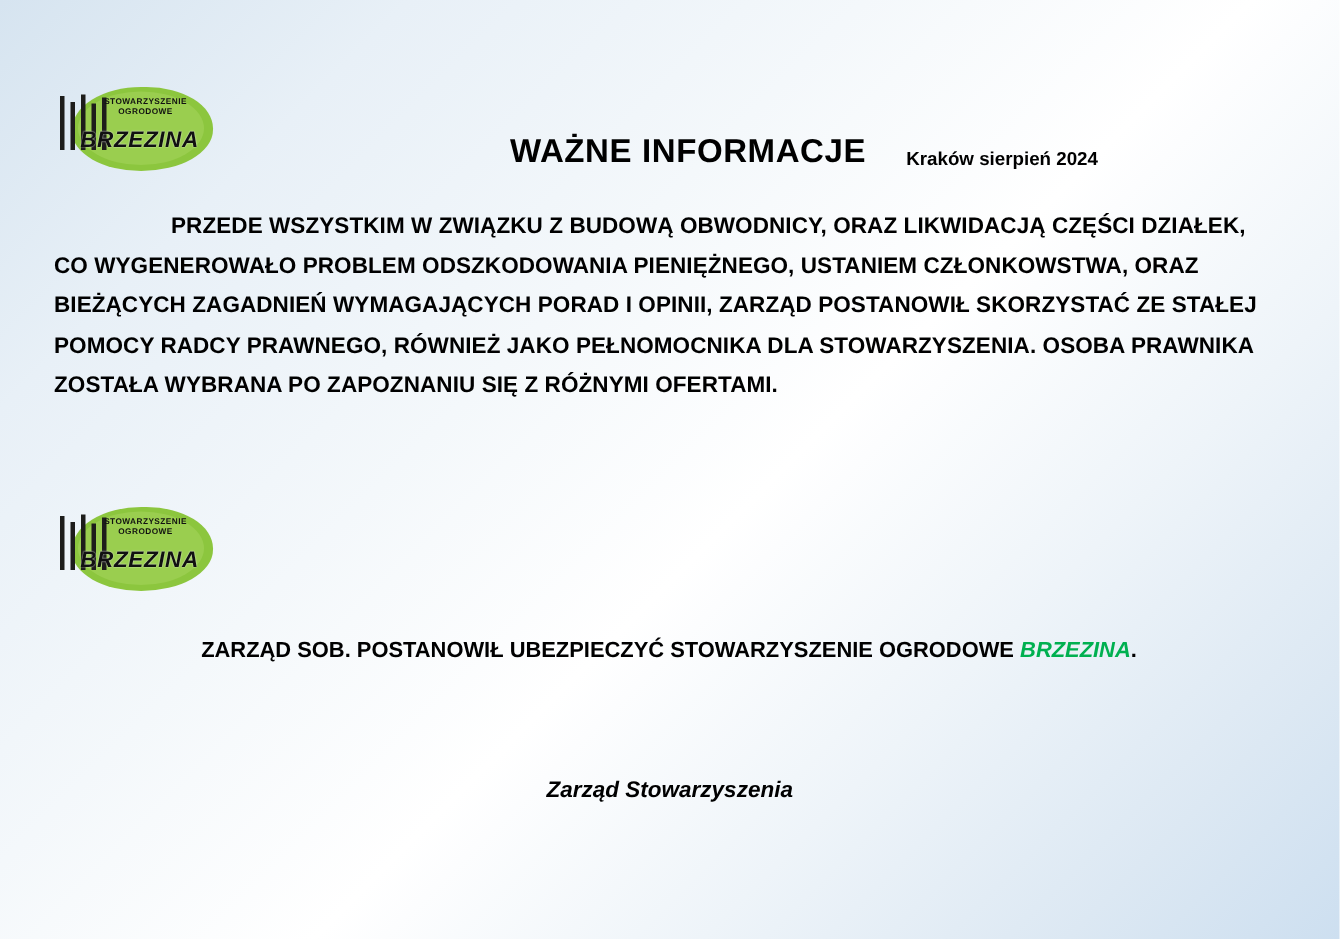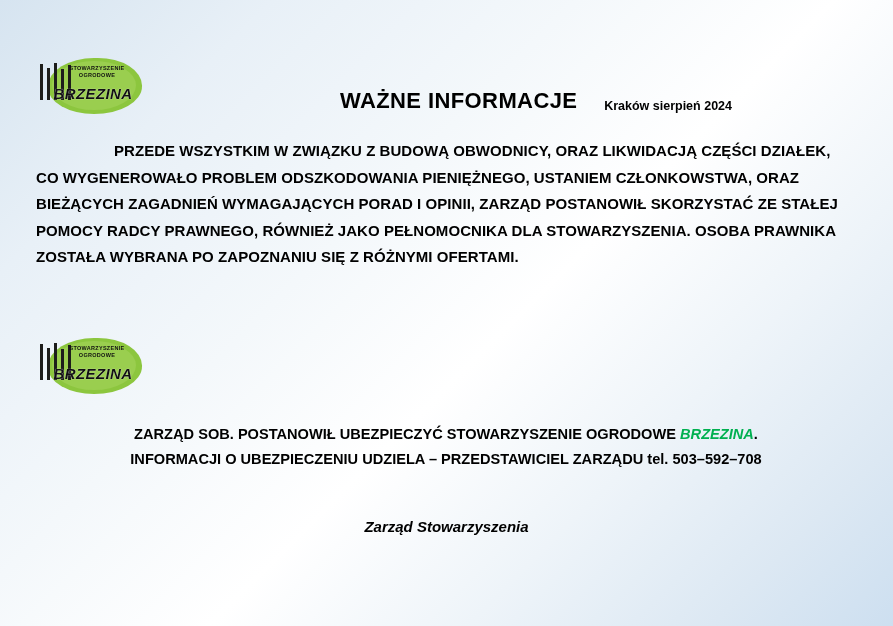--- a/index.html
+++ b/index.html
@@ -190,18 +190,17 @@
         <span></span>
         <span></span>
         <span></span>
     </div>
     <div class="logo-top-text">STOWARZYSZENIE OGRODOWE</div>
     <div class="logo-main-text">BRZEZINA</div>
   </div>
 
   <div class="para2">
     <span class="line"><span>ZARZĄD SOB. POSTANOWIŁ UBEZPIECZYĆ STOWARZYSZENIE OGRODOWE </span><span class="brand-green">BRZEZINA</span><span>.</span></span>
-    <span class="line">INFORMACJI O UBEZPIECZENIU UDZIELA – PRZEDSTAWICIEL ZARZĄDU tel. 503–592–708</span>
   </div>
 
   <div class="signature">Zarząd Stowarzyszenia</div>
 
 </div>
 
 </body></html>

